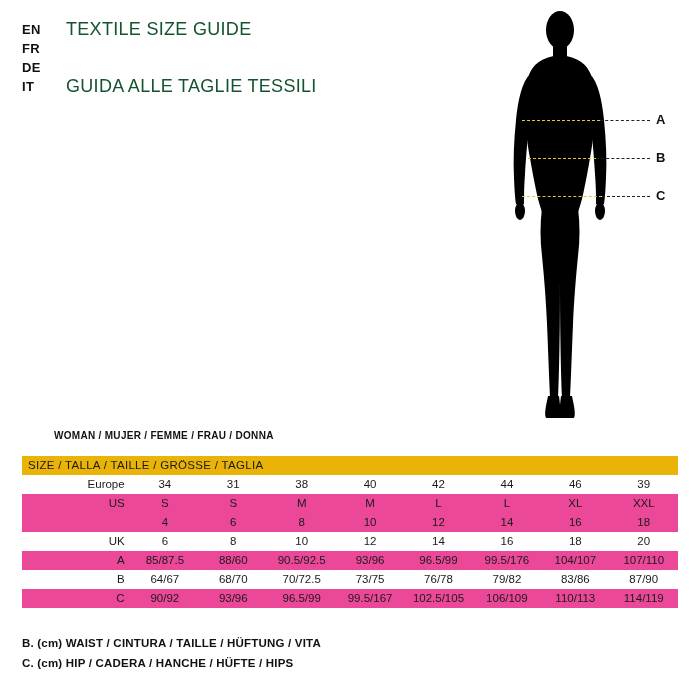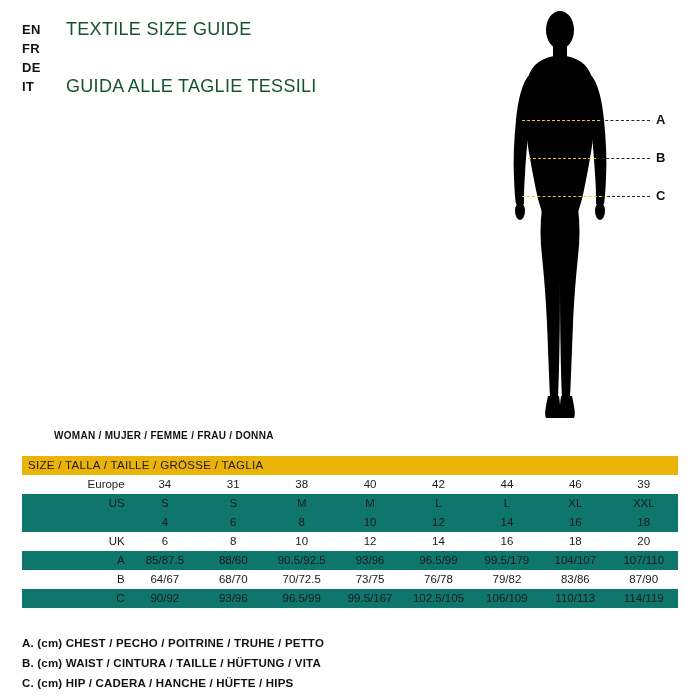--- a/index.html
+++ b/index.html
@@ -98,21 +98,21 @@
     padding: 3px 6px;
     height: 19px;
     line-height: 13px;
     white-space: nowrap;
   }
   .row-head td {
     background: #eab308;
     font-weight: normal;
     letter-spacing: 0.3px;
   }
-  .row-shaded td { background: #0f766e; }
+  .row-shaded td { background: #ec4899; }
   .row-plain td { background: #ffffff; }
   .col-label { width: 108px; text-align: right; }
   .col-val { text-align: center; width: 68px; }
 
   
   .legend {
     position: absolute;
     left: 22px;
     top: 633px;
     width: 640px;
@@ -271,21 +271,21 @@
         <td class="col-val">20</td>
       </tr>
 
       <tr class="row-shaded">
         <td class="col-label">A</td>
         <td class="col-val">85/87.5</td>
         <td class="col-val">88/60</td>
         <td class="col-val">90.5/92.5</td>
         <td class="col-val">93/96</td>
         <td class="col-val">96.5/99</td>
-        <td class="col-val">99.5/179</td>
+        <td class="col-val">99.5/176</td>
         <td class="col-val">104/107</td>
         <td class="col-val">107/110</td>
       </tr>
 
       <tr class="row-plain">
         <td class="col-label">B</td>
         <td class="col-val">64/67</td>
         <td class="col-val">68/70</td>
         <td class="col-val">70/72.5</td>
         <td class="col-val">73/75</td>
@@ -303,18 +303,17 @@
         <td class="col-val">99.5/167</td>
         <td class="col-val">102.5/105</td>
         <td class="col-val">106/109</td>
         <td class="col-val">110/113</td>
         <td class="col-val">114/119</td>
       </tr>
     </tbody>
   </table>
 
   <div class="legend">
-    <div class="legend-row">A. (cm) CHEST / PECHO / POITRINE / TRUHE / PETTO</div>
     <div class="legend-row">B. (cm) WAIST / CINTURA / TAILLE / HÜFTUNG / VITA</div>
     <div class="legend-row">C. (cm) HIP / CADERA / HANCHE / HÜFTE / HIPS</div>
   </div>
 
 </div>
 
 </body></html>

